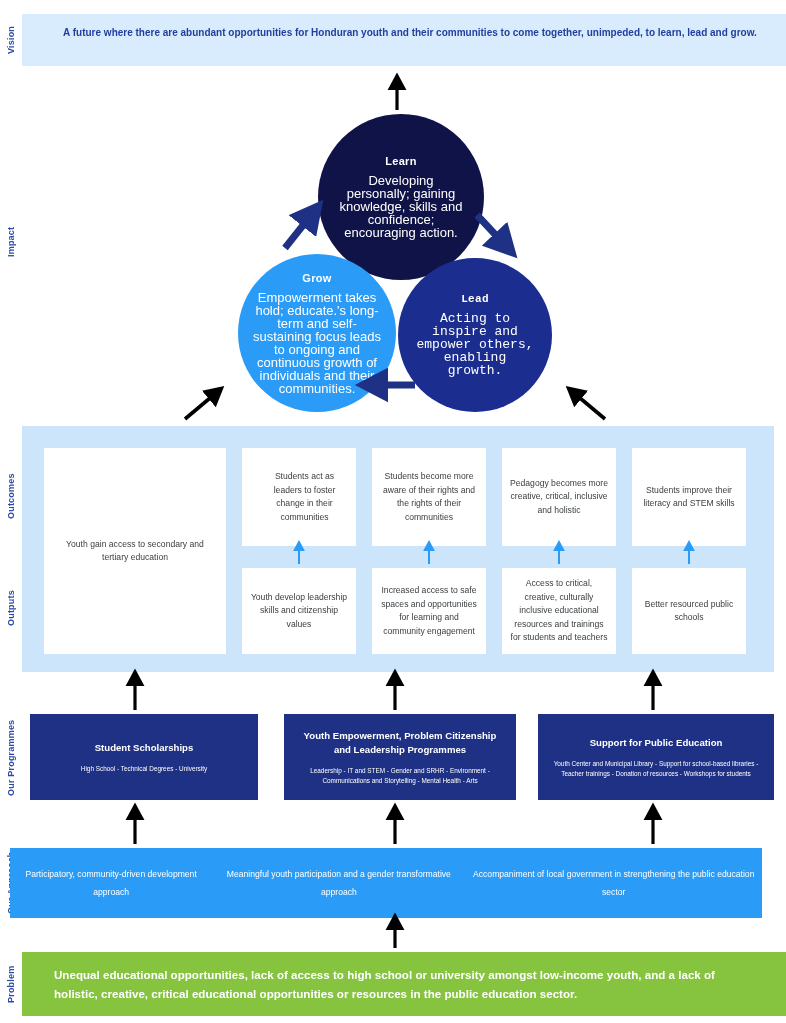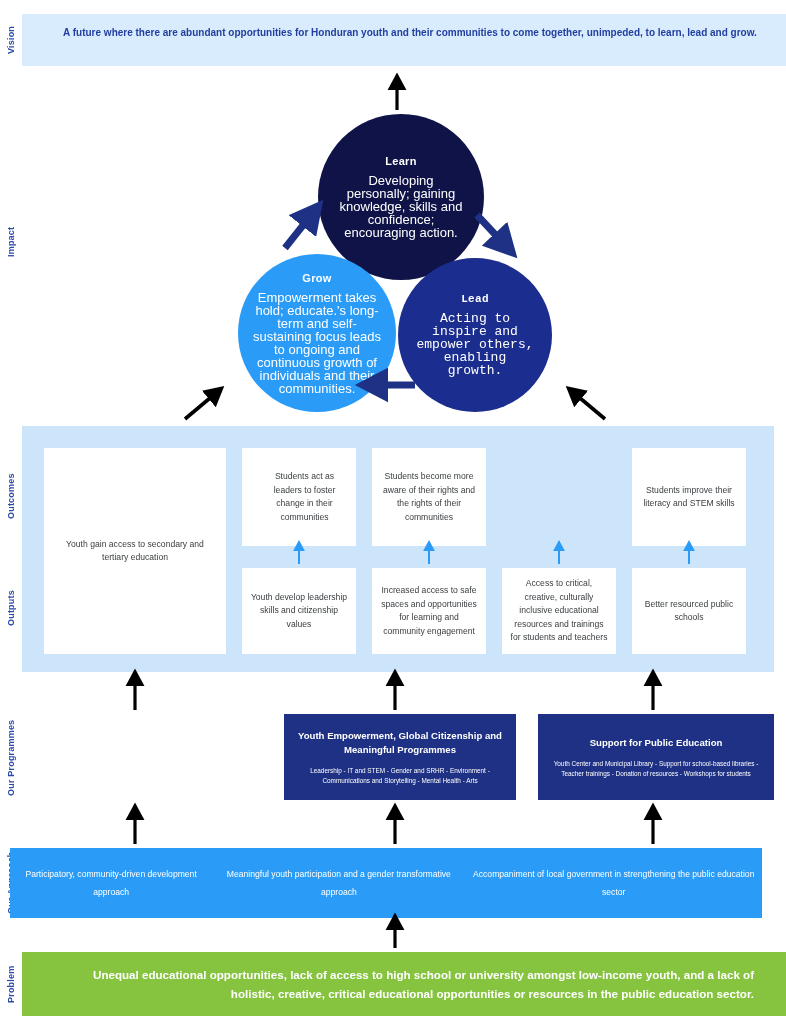--- a/index.html
+++ b/index.html
@@ -66,21 +66,21 @@
   .pbox .ps{font-size:6.4px;line-height:10px;}
 
   
   #approach-band{position:absolute;left:10px;top:848px;width:752px;height:70px;background:#2a9cf7;
      display:flex;flex-direction:row;align-items:center;justify-content:center;}
   #approach-band div{color:#ffffff;font-size:8.6px;line-height:18px;text-align:center;}
 
   
   #problem-band{position:absolute;left:22px;top:952px;width:764px;height:64px;background:#86c440;
      display:flex;align-items:center;justify-content:center;}
-  #problem-text{color:#ffffff;font-weight:bold;font-size:11.6px;line-height:19px;text-align:right;width:700px;}
+  #problem-text{color:#ffffff;font-weight:bold;font-size:11.6px;line-height:19px;text-align:left;width:700px;}
 
   svg.ovl{position:absolute;left:0;top:0;width:786px;height:1023px;pointer-events:none;}
 </style>
 </head>
 <body>
 
 <div class="canvas">
 
   <div class="sidelabel" style="left:6px;top:18px;height:44px;">Vision</div>
   <div class="sidelabel" style="left:6px;top:212px;height:60px;">Impact</div>
@@ -105,29 +105,34 @@
     <div class="ct">Grow</div>
     <div class="cb">Empowerment takes hold; educate.'s long-term and self-sustaining focus leads to ongoing and continuous growth of individuals and their communities.</div>
   </div>
 
   <div id="oo-band"></div>
 
   <div class="wbox" style="left:44px;top:448px;width:182px;height:206px;">Youth gain access to secondary and tertiary education</div>
 
   <div class="wbox" style="left:242px;top:448px;width:114px;height:98px;padding-left:19px;">Students act as leaders to foster change in their communities</div>
   <div class="wbox" style="left:372px;top:448px;width:114px;height:98px;">Students become more aware of their rights and the rights of their communities</div>
+  <div class="wbox" style="left:502px;top:448px;width:114px;height:98px;">Pedagogy becomes more creative, critical, inclusive and holistic</div>
   <div class="wbox" style="left:632px;top:448px;width:114px;height:98px;">Students improve their literacy and STEM skills</div>
 
   <div class="wbox" style="left:242px;top:568px;width:114px;height:86px;">Youth develop leadership skills and citizenship values</div>
   <div class="wbox" style="left:502px;top:568px;width:114px;height:86px;">Access to critical, creative, culturally inclusive educational resources and trainings for students and teachers</div>
   <div class="wbox" style="left:372px;top:568px;width:114px;height:86px;">Increased access to safe spaces and opportunities for learning and community engagement</div>
   <div class="wbox" style="left:632px;top:568px;width:114px;height:86px;">Better resourced public schools</div>
 
+  <div class="pbox" style="left:30px;top:714px;width:228px;height:86px;">
+    <div class="pt">Student Scholarships</div>
+    <div class="ps">High School - Technical Degrees - University</div>
+  </div>
   <div class="pbox" style="left:284px;top:714px;width:232px;height:86px;">
-    <div class="pt">Youth Empowerment, Global Citizenship and Meaningful Programmes</div>
+    <div class="pt">Youth Empowerment, Problem Citizenship and Leadership Programmes</div>
     <div class="ps">Leadership - IT and STEM - Gender and SRHR  - Environment - Communications and Storytelling - Mental Health - Arts</div>
   </div>
   <div class="pbox" style="left:538px;top:714px;width:236px;height:86px;">
     <div class="pt">Support for Public Education</div>
     <div class="ps">Youth Center and Municipal Library - Support for school-based libraries - Teacher trainings - Donation of resources - Workshops for students</div>
   </div>
 
   <div id="approach-band">
     <div>Participatory, community-driven development approach</div>
     <div>Meaningful youth participation and a gender transformative approach</div>

